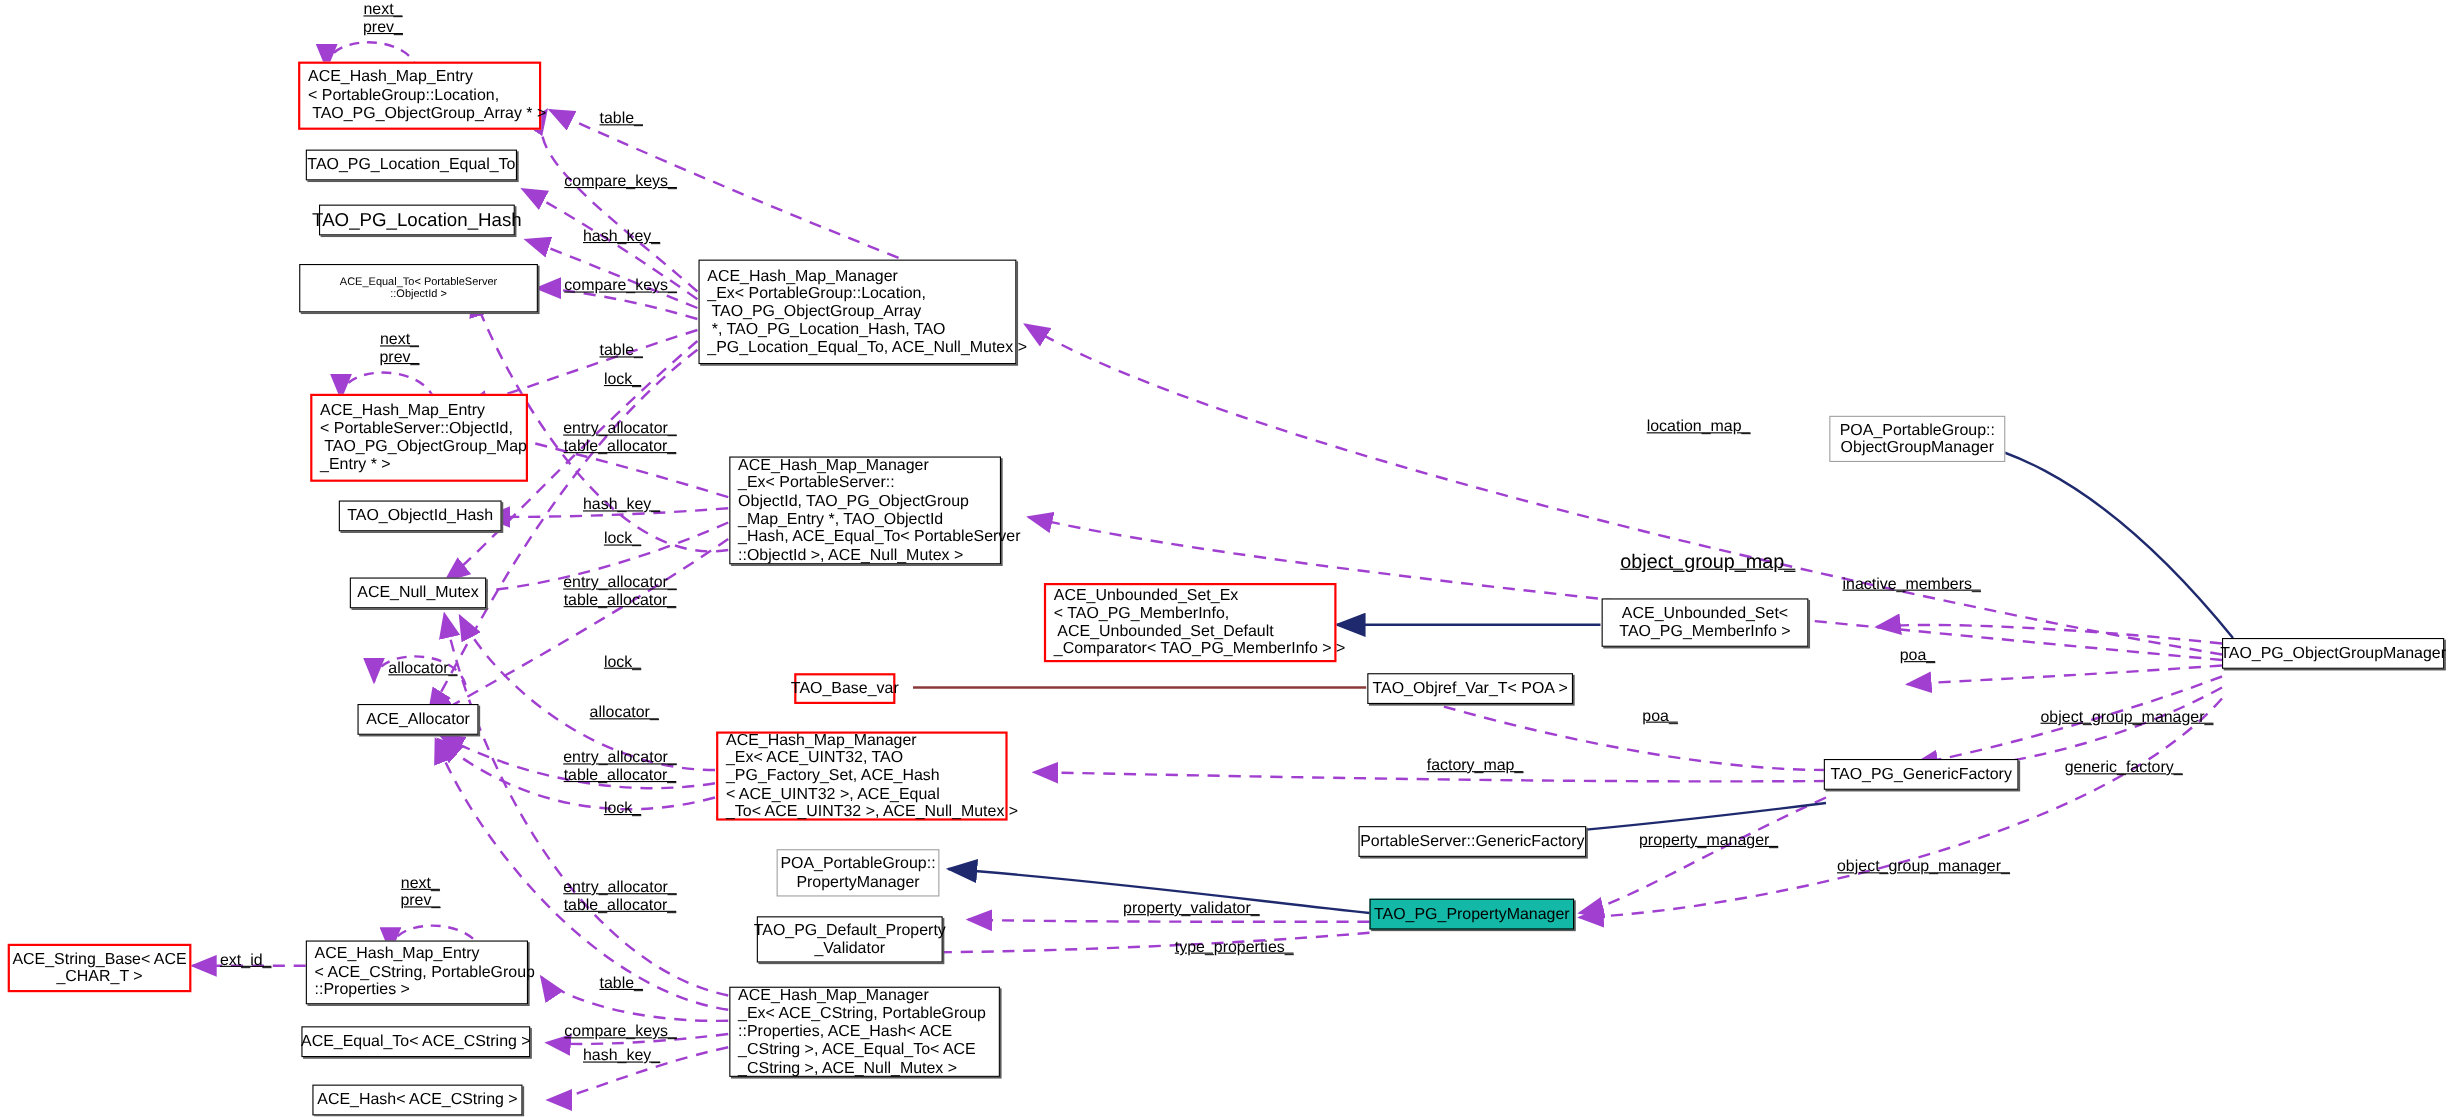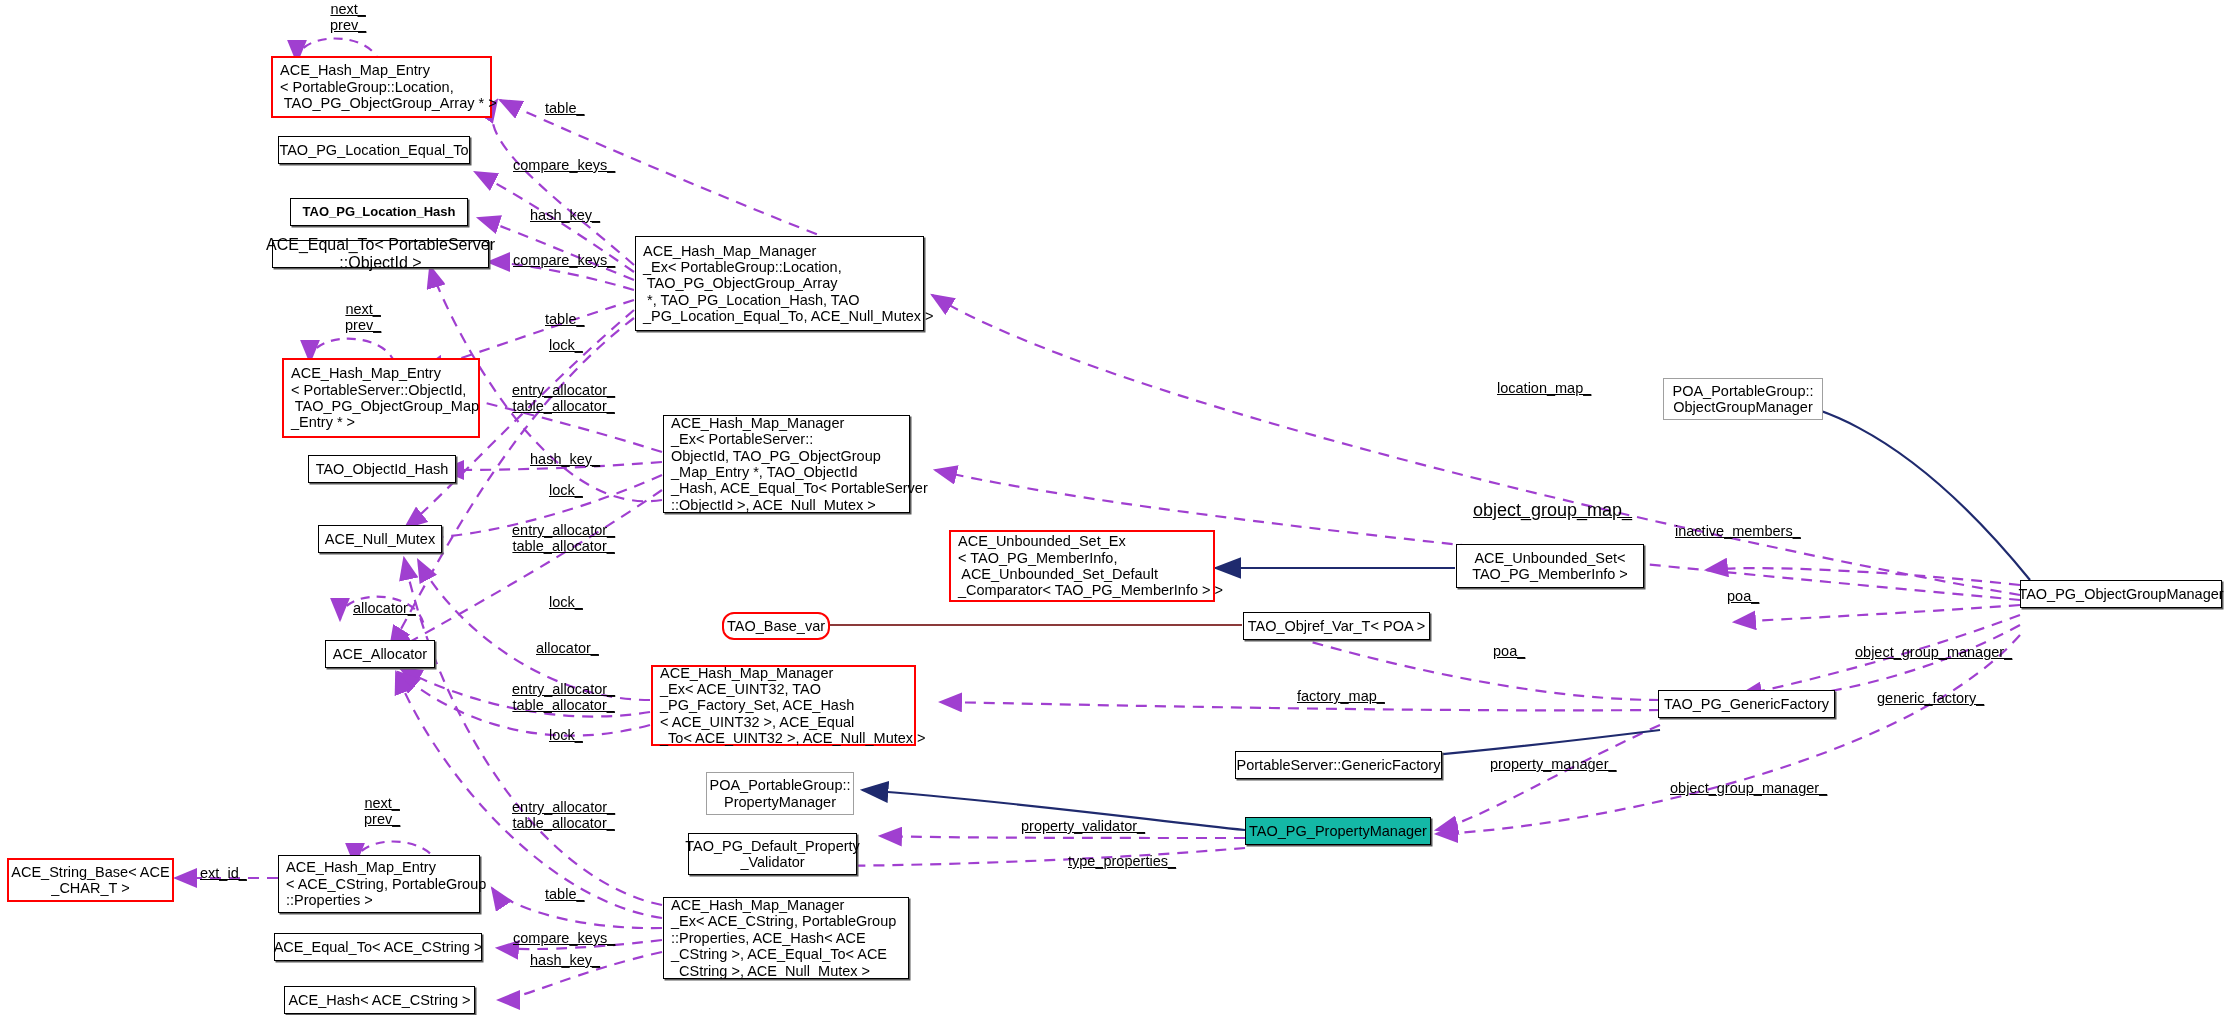--- a/index.html
+++ b/index.html
@@ -120,25 +120,25 @@
   <div class="node red" style="left:271px;top:56px;width:221px;height:62px;font-size:14.5px;text-align:left;justify-content:flex-start;padding-left:7px;">
     <span>ACE_Hash_Map_Entry
 &lt; PortableGroup::Location,
  TAO_PG_ObjectGroup_Array * &gt;</span>
   </div>
 
   <div class="node" style="left:278px;top:136px;width:192px;height:28px;font-size:14.5px;">
     <span>TAO_PG_Location_Equal_To</span>
   </div>
 
-  <div class="node" style="left:290px;top:198px;width:178px;height:28px;font-size:13px;font-weight:bold;">
+  <div class="node" style="left:290px;top:186px;width:178px;height:28px;font-size:17px;">
     <span>TAO_PG_Location_Hash</span>
   </div>
 
-  <div class="node" style="left:272px;top:240px;width:217px;height:28px;font-size:16px;">
+  <div class="node" style="left:272px;top:240px;width:217px;height:44px;font-size:10px;">
     <span>ACE_Equal_To&lt; PortableServer
 ::ObjectId &gt;</span>
   </div>
 
   <div class="node red" style="left:282px;top:358px;width:198px;height:80px;font-size:14.5px;text-align:left;justify-content:flex-start;padding-left:7px;">
     <span>ACE_Hash_Map_Entry
 &lt; PortableServer::ObjectId,
  TAO_PG_ObjectGroup_Map
 _Entry * &gt;</span>
   </div>
@@ -172,21 +172,21 @@
 ::ObjectId &gt;, ACE_Null_Mutex &gt;</span>
   </div>
 
   <div class="node red" style="left:949px;top:530px;width:266px;height:72px;font-size:14.5px;text-align:left;justify-content:flex-start;padding-left:7px;">
     <span>ACE_Unbounded_Set_Ex
 &lt; TAO_PG_MemberInfo,
  ACE_Unbounded_Set_Default
 _Comparator&lt; TAO_PG_MemberInfo &gt; &gt;</span>
   </div>
 
-  <div class="node red" style="left:722px;top:612px;width:108px;height:28px;font-size:14.5px;border-radius:12px;">
+  <div class="node red" style="left:722px;top:612px;width:92px;height:28px;font-size:14.5px;">
     <span>TAO_Base_var</span>
   </div>
 
   <div class="node red" style="left:651px;top:665px;width:265px;height:81px;font-size:14.5px;text-align:left;justify-content:flex-start;padding-left:7px;">
     <span>ACE_Hash_Map_Manager
 _Ex&lt; ACE_UINT32, TAO
 _PG_Factory_Set, ACE_Hash
 &lt; ACE_UINT32 &gt;, ACE_Equal
 _To&lt; ACE_UINT32 &gt;, ACE_Null_Mutex &gt;</span>
   </div>

